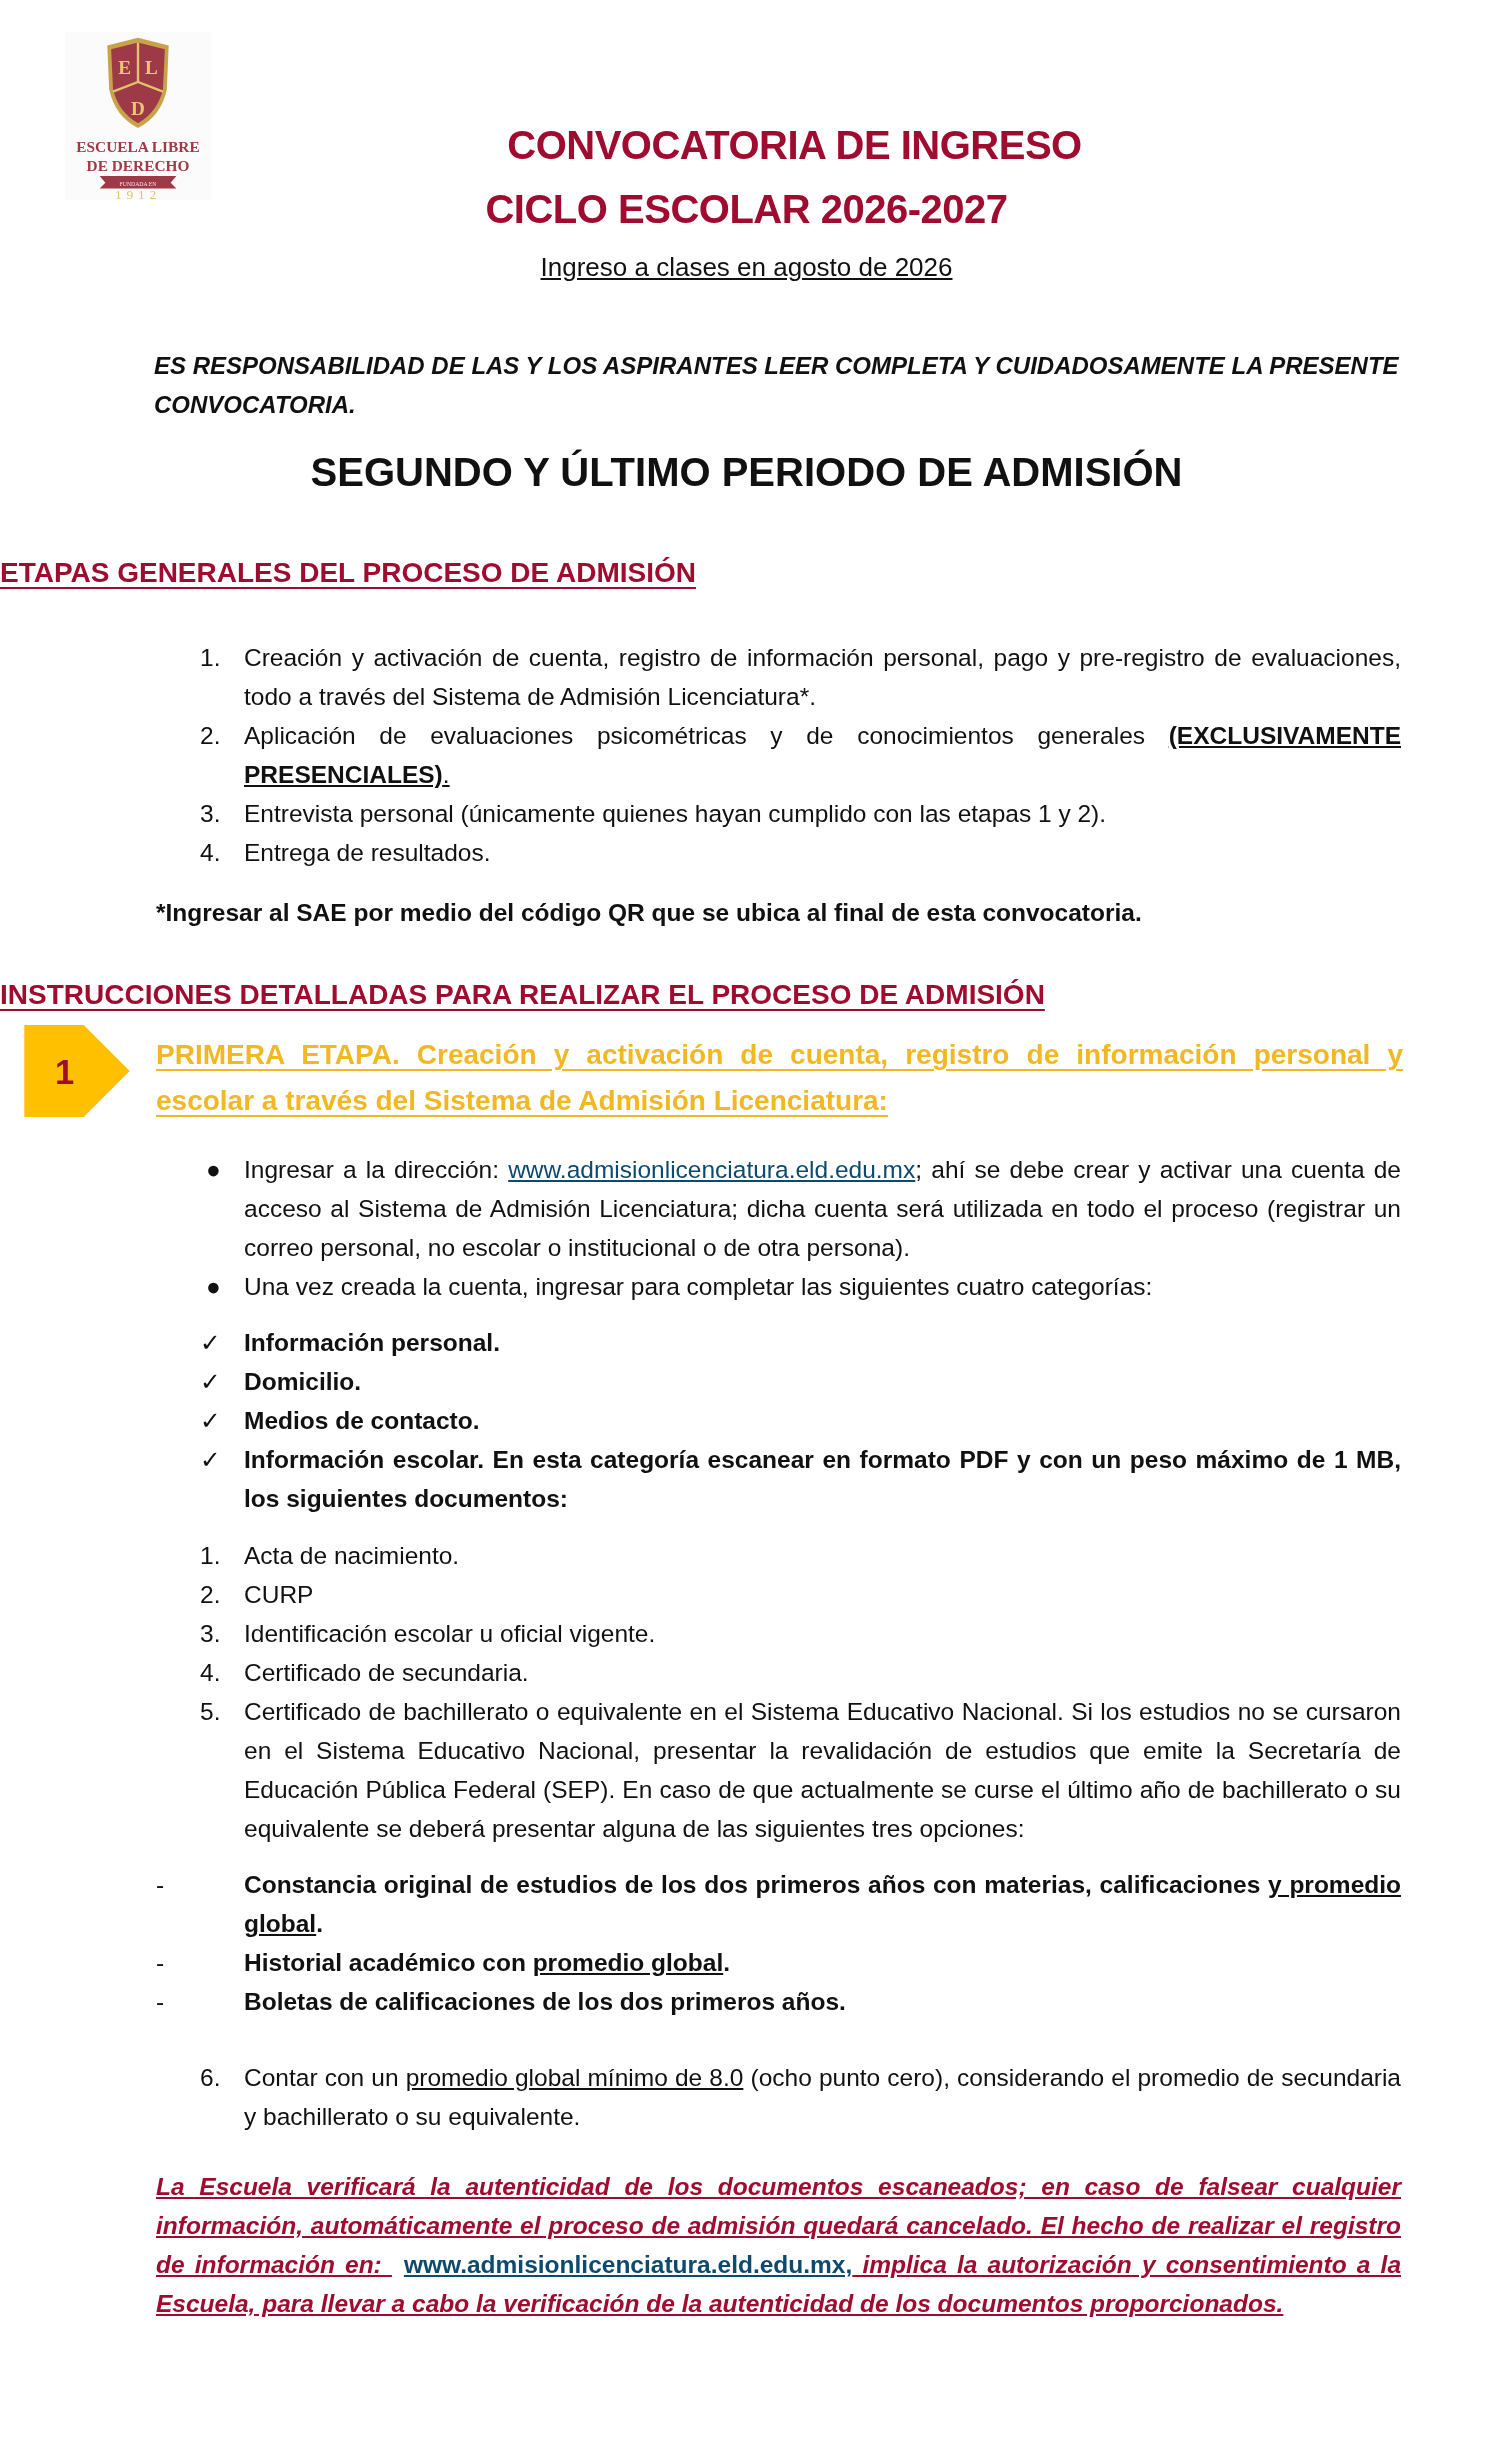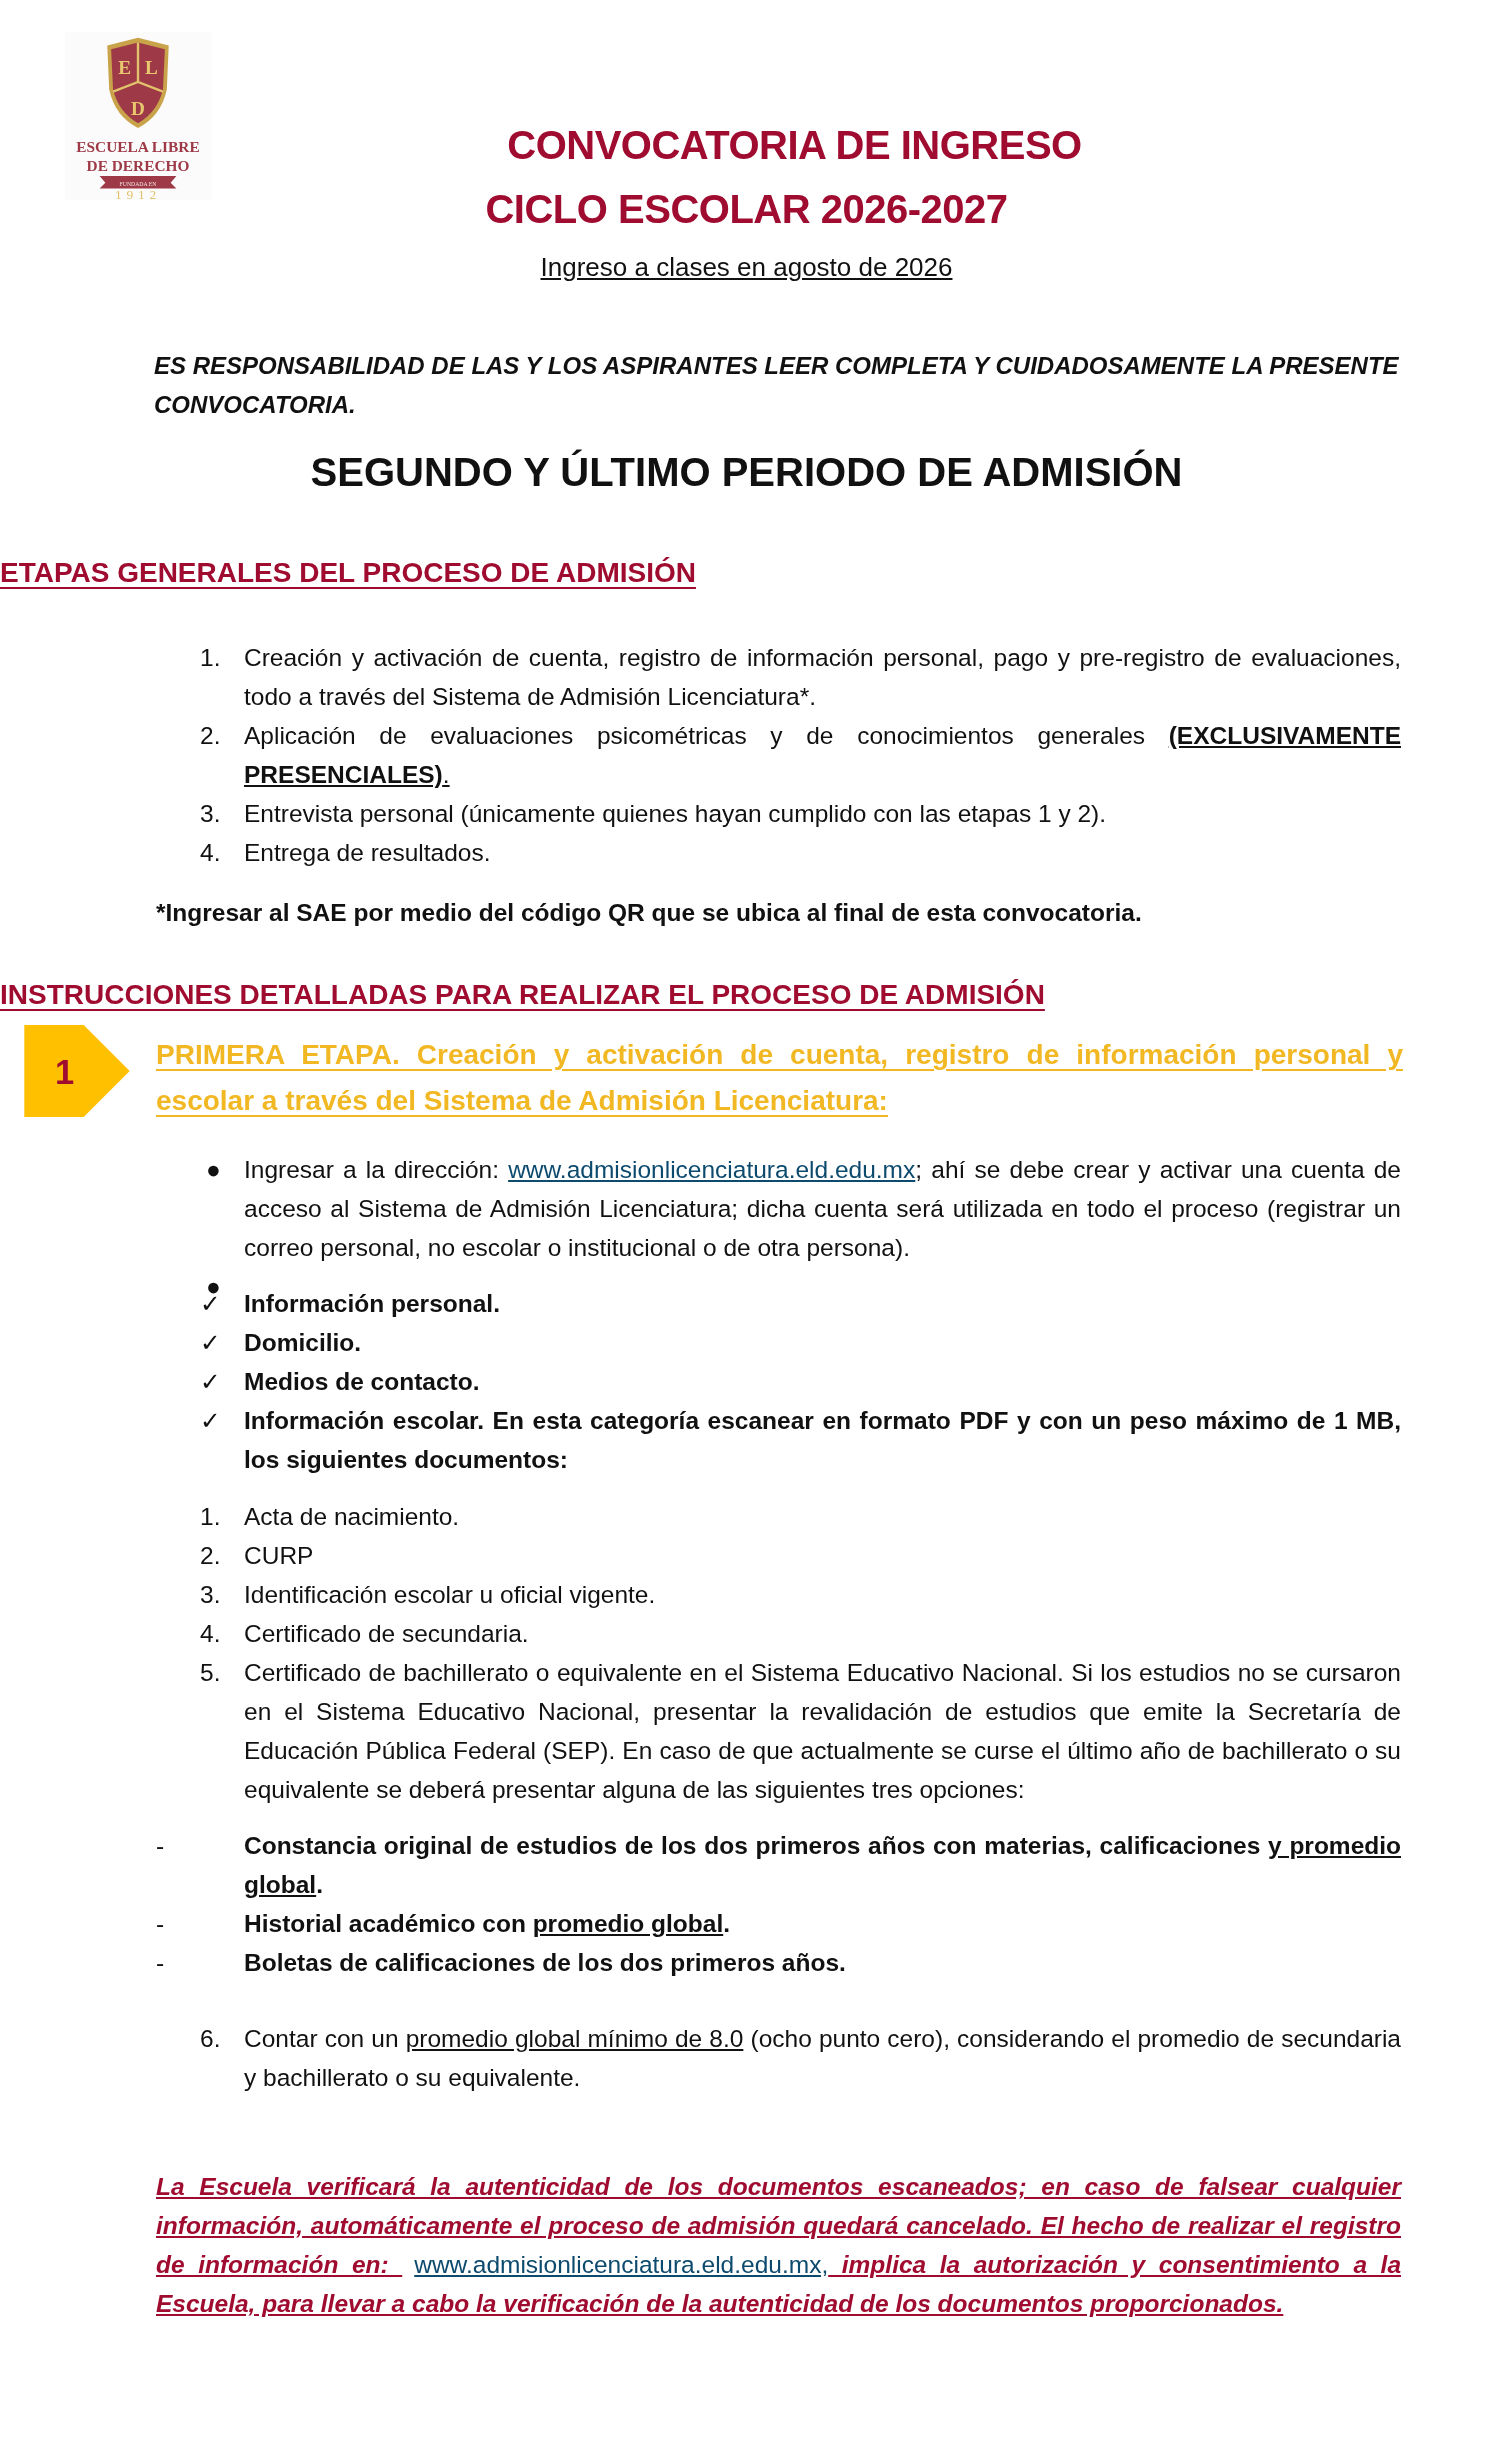--- a/index.html
+++ b/index.html
@@ -24,21 +24,21 @@
   .u { text-decoration: underline; }
   .link { color: #0c4a6e; text-decoration: underline; }
   .footnote { font-weight: bold; }
   .badge { left: 24px; top: 1025px; width: 106px; height: 92px; }
   .stage-title { left: 156px; top: 1032px; width: 1247px; font-size: 28px; line-height: 46px; font-weight: bold;
                  color: #F2B824; text-align: justify; }
   .stage-title span { text-decoration: underline; text-underline-offset: 4.8px; }
   .notice { left: 156px; top: 2167px; width: 1245px; font-size: 24.5px; line-height: 39px; color: #A00C30;
             font-weight: bold; font-style: italic; text-align: justify; }
   .notice .t { text-decoration: underline; }
-  .notice .link { font-style: normal; font-weight: normal; margin-left: 12px; }
+  .notice .link { font-style: normal; font-weight: bold; margin-left: 12px; }
 </style>
 </head>
 <body>
 
 <div class="abs logo">
   <svg width="146" height="168" viewBox="0 0 152 175">
     <path d="M44 14 L76 6 L108 14 L106 60 Q100 88 76 100 Q52 88 46 60 Z" fill="#C9A34A"></path>
     <path d="M48 18 L76 11 L104 18 L102 60 Q96 84 76 95 Q56 84 50 60 Z" fill="#9E3A47"></path>
     <path d="M76 11 L76 52 M50 62 L76 52 L102 62" stroke="#E2C26A" stroke-width="2.5" fill="none"></path>
     <text x="62" y="44" font-family="Liberation Serif, serif" font-size="20" font-weight="bold" fill="#E8C76E" text-anchor="middle">E</text>
@@ -93,20 +93,21 @@
 
 <div class="abs stage-title"><span>PRIMERA ETAPA. Creación y activación de cuenta, registro de información personal y escolar a través del Sistema de Admisión Licenciatura:</span></div>
 
 <div class="abs body" style="top:1150px;">
   <div class="row b">
     <span class="mk">●</span>
     <span>Ingresar a la dirección: </span><span class="link">www.admisionlicenciatura.eld.edu.mx</span><span>; ahí se debe crear y activar una cuenta de acceso al Sistema de Admisión Licenciatura; dicha cuenta será utilizada en todo el proceso (registrar un correo personal, no escolar o institucional o de otra persona).</span>
   </div>
   <div class="row b">
     <span class="mk">●</span>
+    <span>Una vez creada la cuenta, ingresar para completar las siguientes cuatro categorías:</span>
   </div>
 
   <div style="margin-top:17.3px;">
     <div class="row bold"><span class="mk" style="left:44px;font-weight:normal;">✓</span><span>Información personal.</span></div>
     <div class="row bold"><span class="mk" style="left:44px;font-weight:normal;">✓</span><span>Domicilio.</span></div>
     <div class="row bold"><span class="mk" style="left:44px;font-weight:normal;">✓</span><span>Medios de contacto.</span></div>
     <div class="row bold"><span class="mk" style="left:44px;font-weight:normal;">✓</span><span>Información escolar. En esta categoría escanear en formato PDF y con un peso máximo de 1 MB, los siguientes documentos:</span></div>
   </div>
 
   <div style="margin-top:17.3px;">

